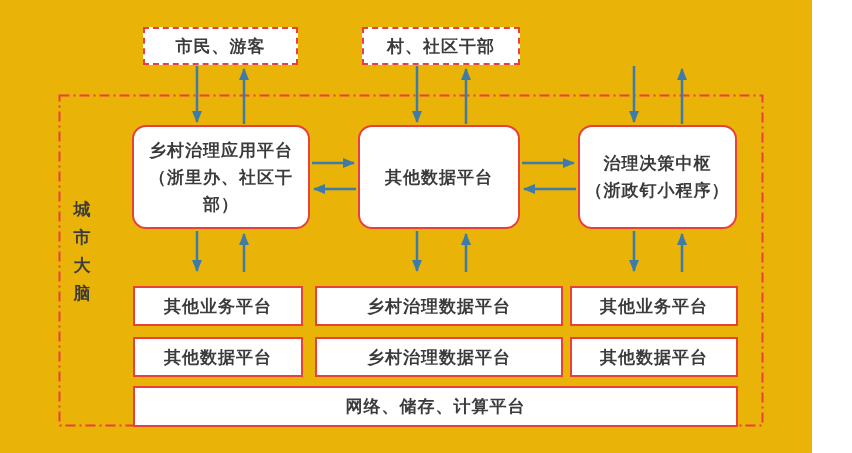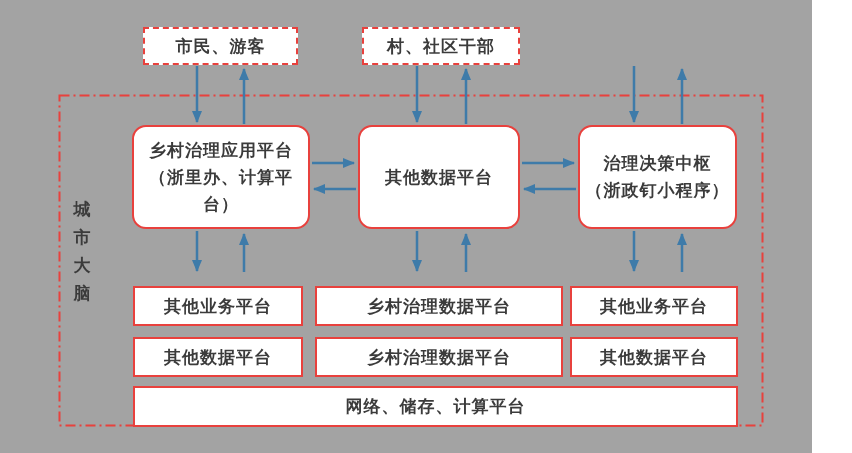--- a/index.html
+++ b/index.html
@@ -1,19 +1,19 @@
 <!DOCTYPE html>
 <html><head>
 <meta charset="utf-8">
 <style>
   html,body{margin:0;padding:0;background:#ffffff;}
   #canvas{
     position:relative;
     width:812px;height:453px;
-    background:#a3a3a3;
+    background:#eab308;
     font-family:Liberation Sans, sans-serif;
     color:#3b3b3b;
     overflow:hidden;
   }
   .abs{position:absolute;box-sizing:border-box;}
   .actor-box{
     border:2px dashed #e8413d;
     background:#ffffff;
     display:flex;align-items:center;justify-content:center;
     font-size:17px;font-weight:600;letter-spacing:1px;
@@ -86,21 +86,21 @@
     <span>市民、游客</span>
   </div>
   <div class="abs actor-box" style="left:362px;top:27px;width:158px;height:38px;">
     <span>村、社区干部</span>
   </div>
 
   <div class="abs vlabel" style="left:72px;top:196px;">城市大脑</div>
 
   <div class="abs platform-box" style="left:132px;top:125px;width:178px;height:104px;">
     <span>乡村治理应用平台</span>
-    <span>（浙里办、计算平台）</span>
+    <span>（浙里办、社区干部）</span>
   </div>
   <div class="abs platform-box" style="left:358px;top:125px;width:162px;height:104px;">
     <span>其他数据平台</span>
     <span></span>
   </div>
   <div class="abs platform-box" style="left:578px;top:125px;width:159px;height:104px;">
     <span>治理决策中枢</span>
     <span>（浙政钉小程序）</span>
   </div>
 

